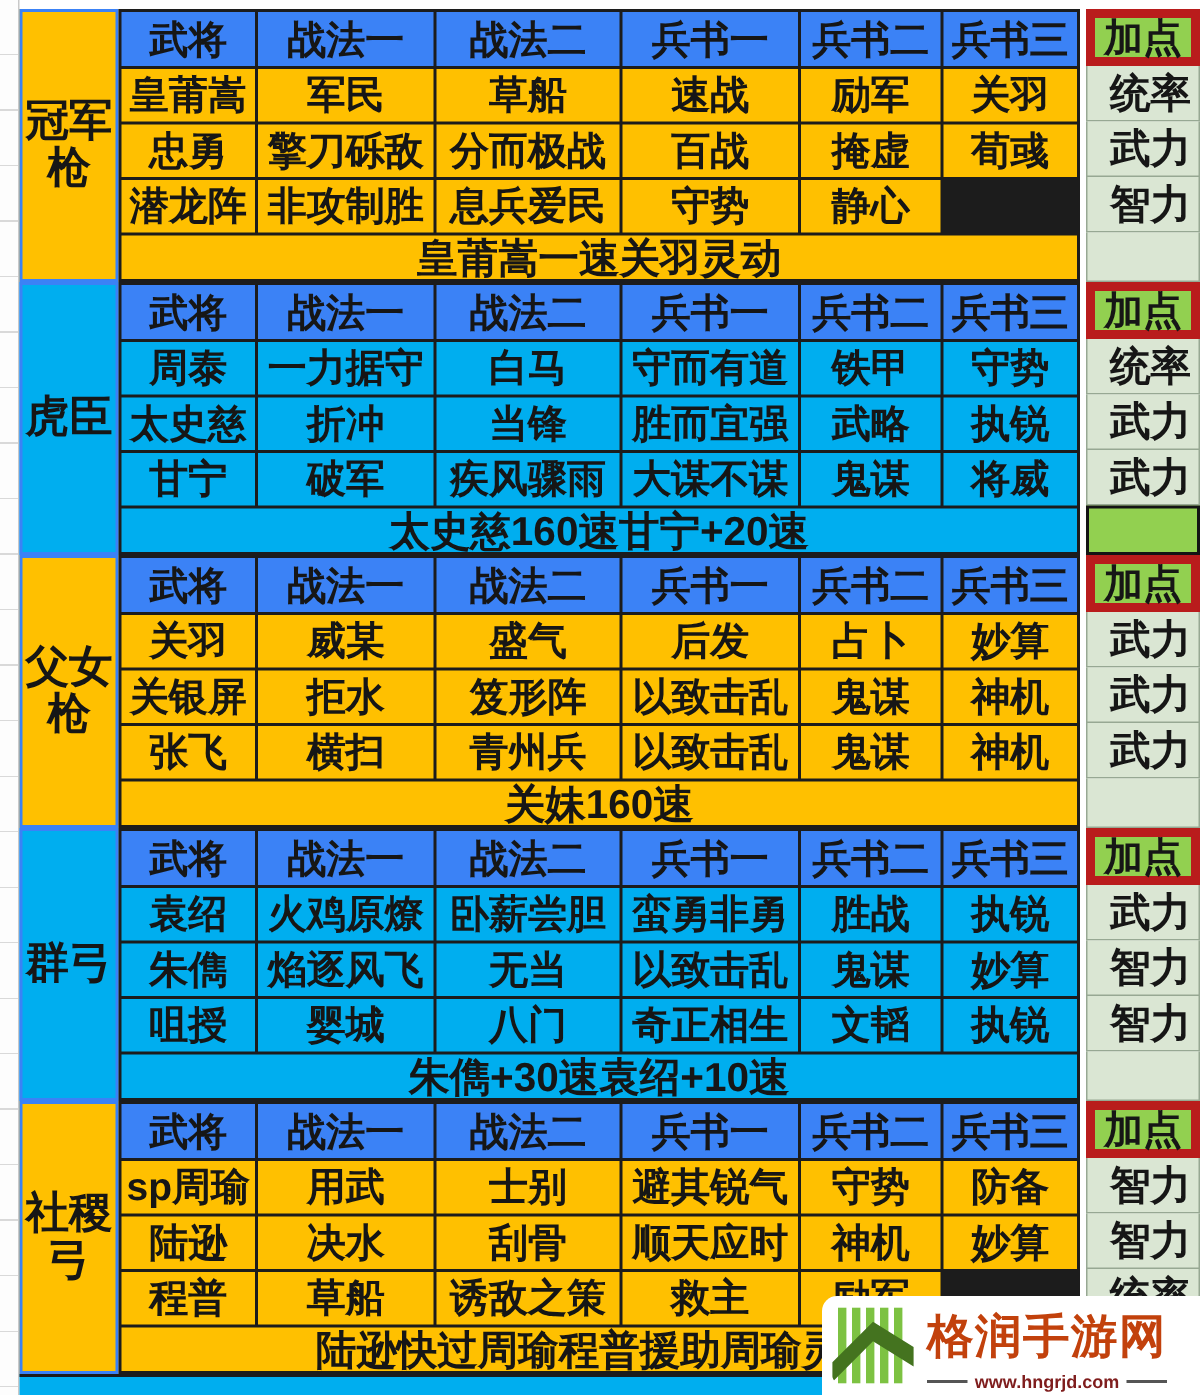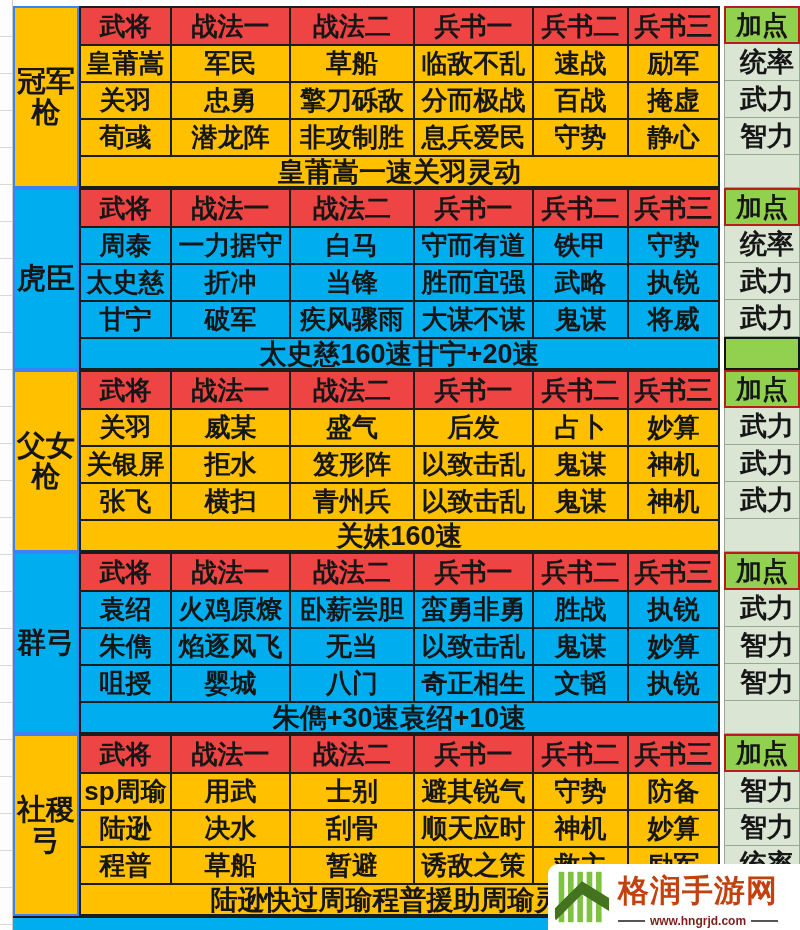--- a/index.html
+++ b/index.html
@@ -26,28 +26,28 @@
   .mgrid{
     width:641px;box-sizing:border-box;background:#1c1c1c;padding:2px;
     display:grid;gap:2px;
     grid-template-columns:89px 117px 122px 117px 93px 89px;
     grid-template-rows:36px 35px 35px 35px 29px;
   }
   .cell{
     display:flex;align-items:center;justify-content:center;
     font-size:26px;white-space:nowrap;overflow:hidden;
   }
-  .head{background:#ef4444;}
+  .head{background:#3b82f6;}
   .c-yellow{background:#FFC000;}
   .c-blue{background:#00AEEF;text-align:right;}
   .notecell{grid-column:1 / -1;font-size:27px;}
   .vgap{width:4px;background:#ffffff;}
   .statcol{width:76px;display:flex;flex-direction:column;}
   .stat-head{
-    height:38px;box-sizing:border-box;background:#92D050;border:2px solid #b91c1c;
+    height:38px;box-sizing:border-box;background:#92D050;border:6px solid #b91c1c;
     display:flex;align-items:center;justify-content:center;font-size:26px;
   }
   .stat-cell{
     height:37px;box-sizing:border-box;background:#DAE6D3;
     border:1px solid #97a893;border-top:0;
     display:flex;align-items:center;justify-content:center;font-size:27px;padding-left:10px;
   }
   .stat-note{
     height:33px;box-sizing:border-box;background:#DAE6D3;
     border:1px solid #97a893;border-top:0;
@@ -81,21 +81,20 @@
       <div class="mgrid">
         <div class="cell head">武将</div>
         <div class="cell head">战法一</div>
         <div class="cell head">战法二</div>
         <div class="cell head">兵书一</div>
         <div class="cell head">兵书二</div>
         <div class="cell head">兵书三</div>
         <div class="cell c-yellow">皇莆嵩</div>
         <div class="cell c-yellow">军民</div>
         <div class="cell c-yellow">草船</div>
-        <div class="cell c-yellow">临敌不乱</div>
         <div class="cell c-yellow">速战</div>
         <div class="cell c-yellow">励军</div>
         <div class="cell c-yellow">关羽</div>
         <div class="cell c-yellow">忠勇</div>
         <div class="cell c-yellow">擎刀砾敌</div>
         <div class="cell c-yellow">分而极战</div>
         <div class="cell c-yellow">百战</div>
         <div class="cell c-yellow">掩虚</div>
         <div class="cell c-yellow">荀彧</div>
         <div class="cell c-yellow">潜龙阵</div>
@@ -244,21 +243,20 @@
         <div class="cell c-yellow">守势</div>
         <div class="cell c-yellow">防备</div>
         <div class="cell c-yellow">陆逊</div>
         <div class="cell c-yellow">决水</div>
         <div class="cell c-yellow">刮骨</div>
         <div class="cell c-yellow">顺天应时</div>
         <div class="cell c-yellow">神机</div>
         <div class="cell c-yellow">妙算</div>
         <div class="cell c-yellow">程普</div>
         <div class="cell c-yellow">草船</div>
-        <div class="cell c-yellow">暂避</div>
         <div class="cell c-yellow">诱敌之策</div>
         <div class="cell c-yellow">救主</div>
         <div class="cell c-yellow">励军</div>
         <div class="cell notecell c-yellow">陆逊快过周瑜程普援助周瑜灵动</div>
       </div>
       <div class="vgap"></div>
       <div class="statcol">
         <div class="stat-head">加点</div>
         <div class="stat-cell">智力</div>
         <div class="stat-cell">智力</div>

